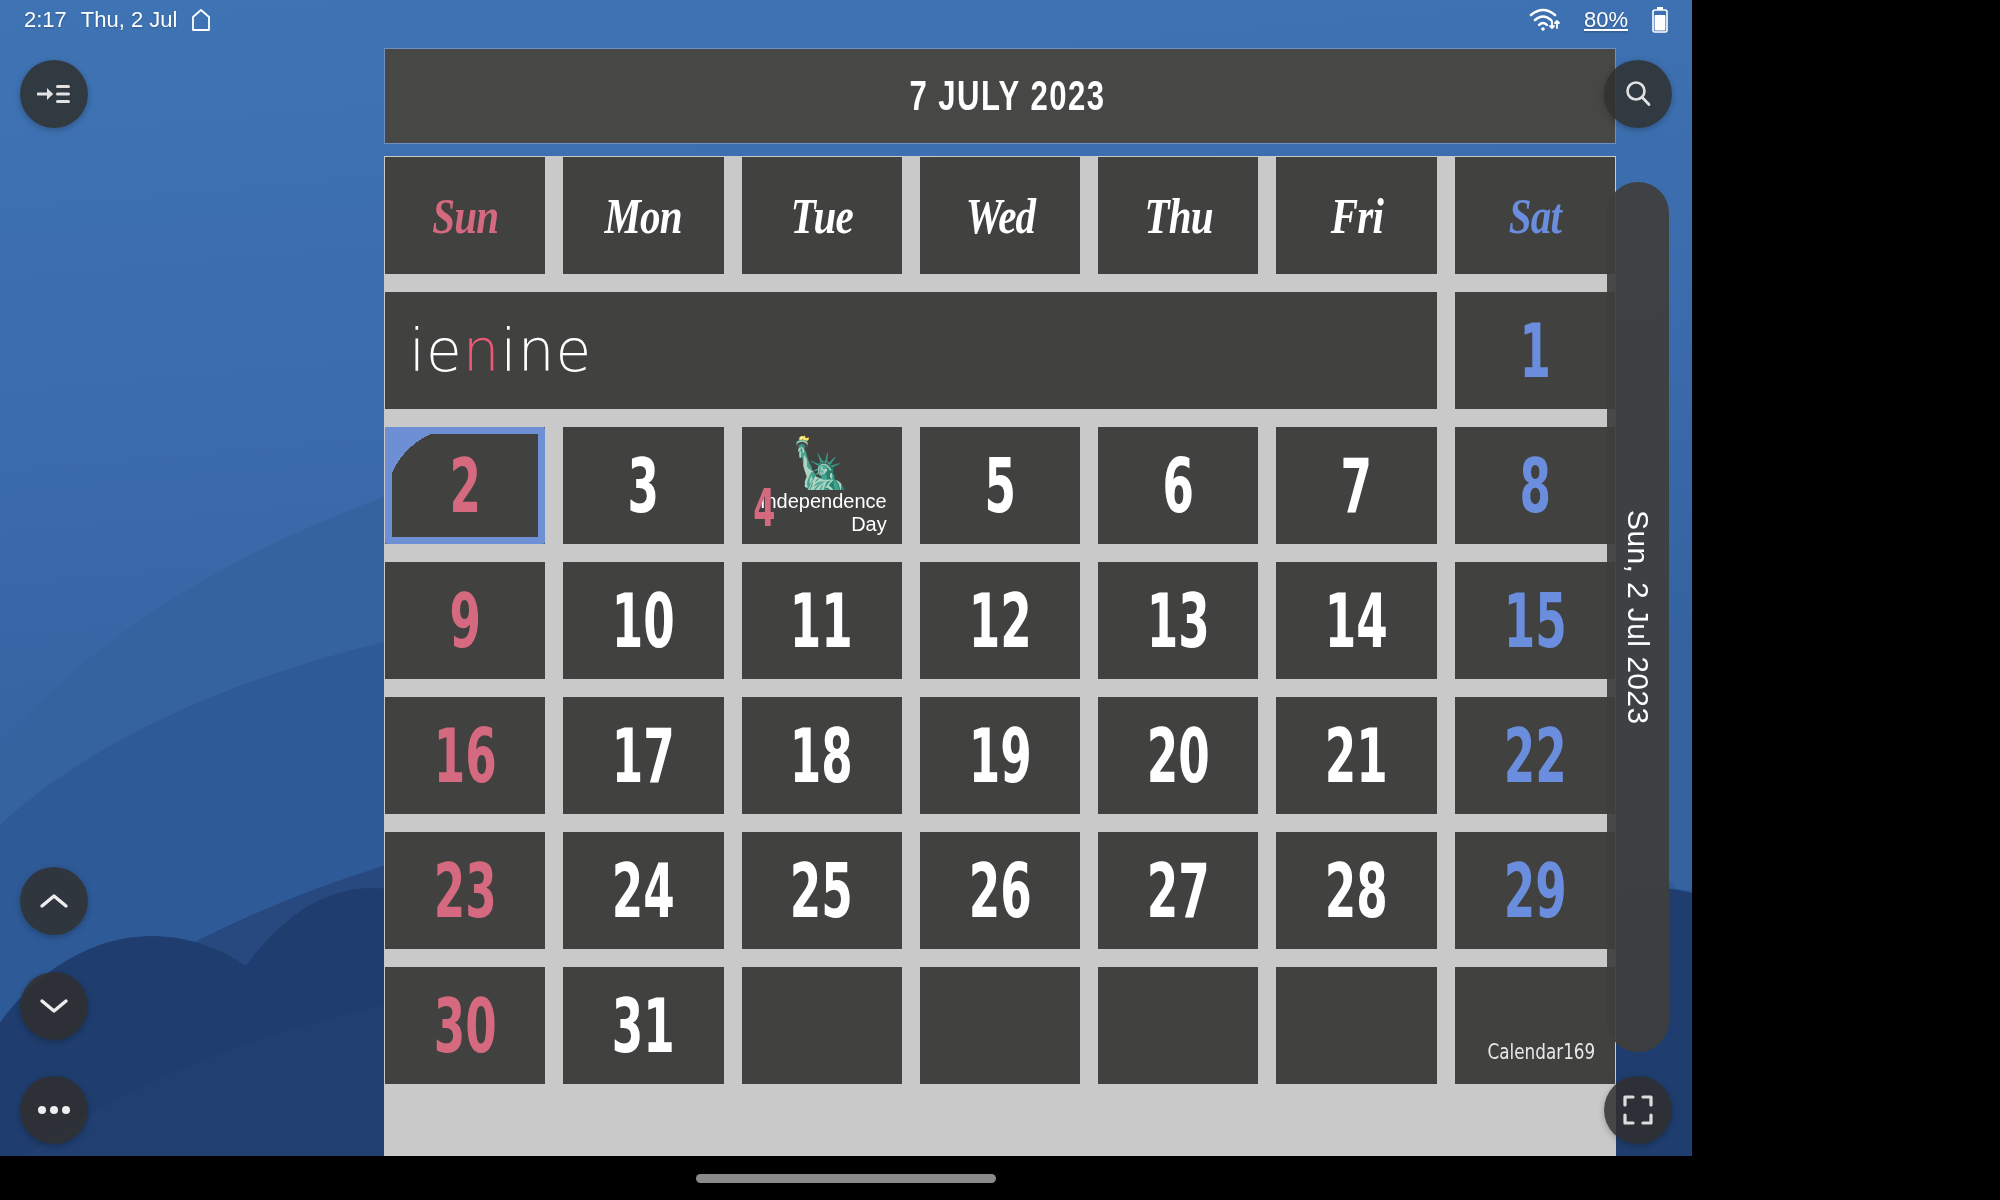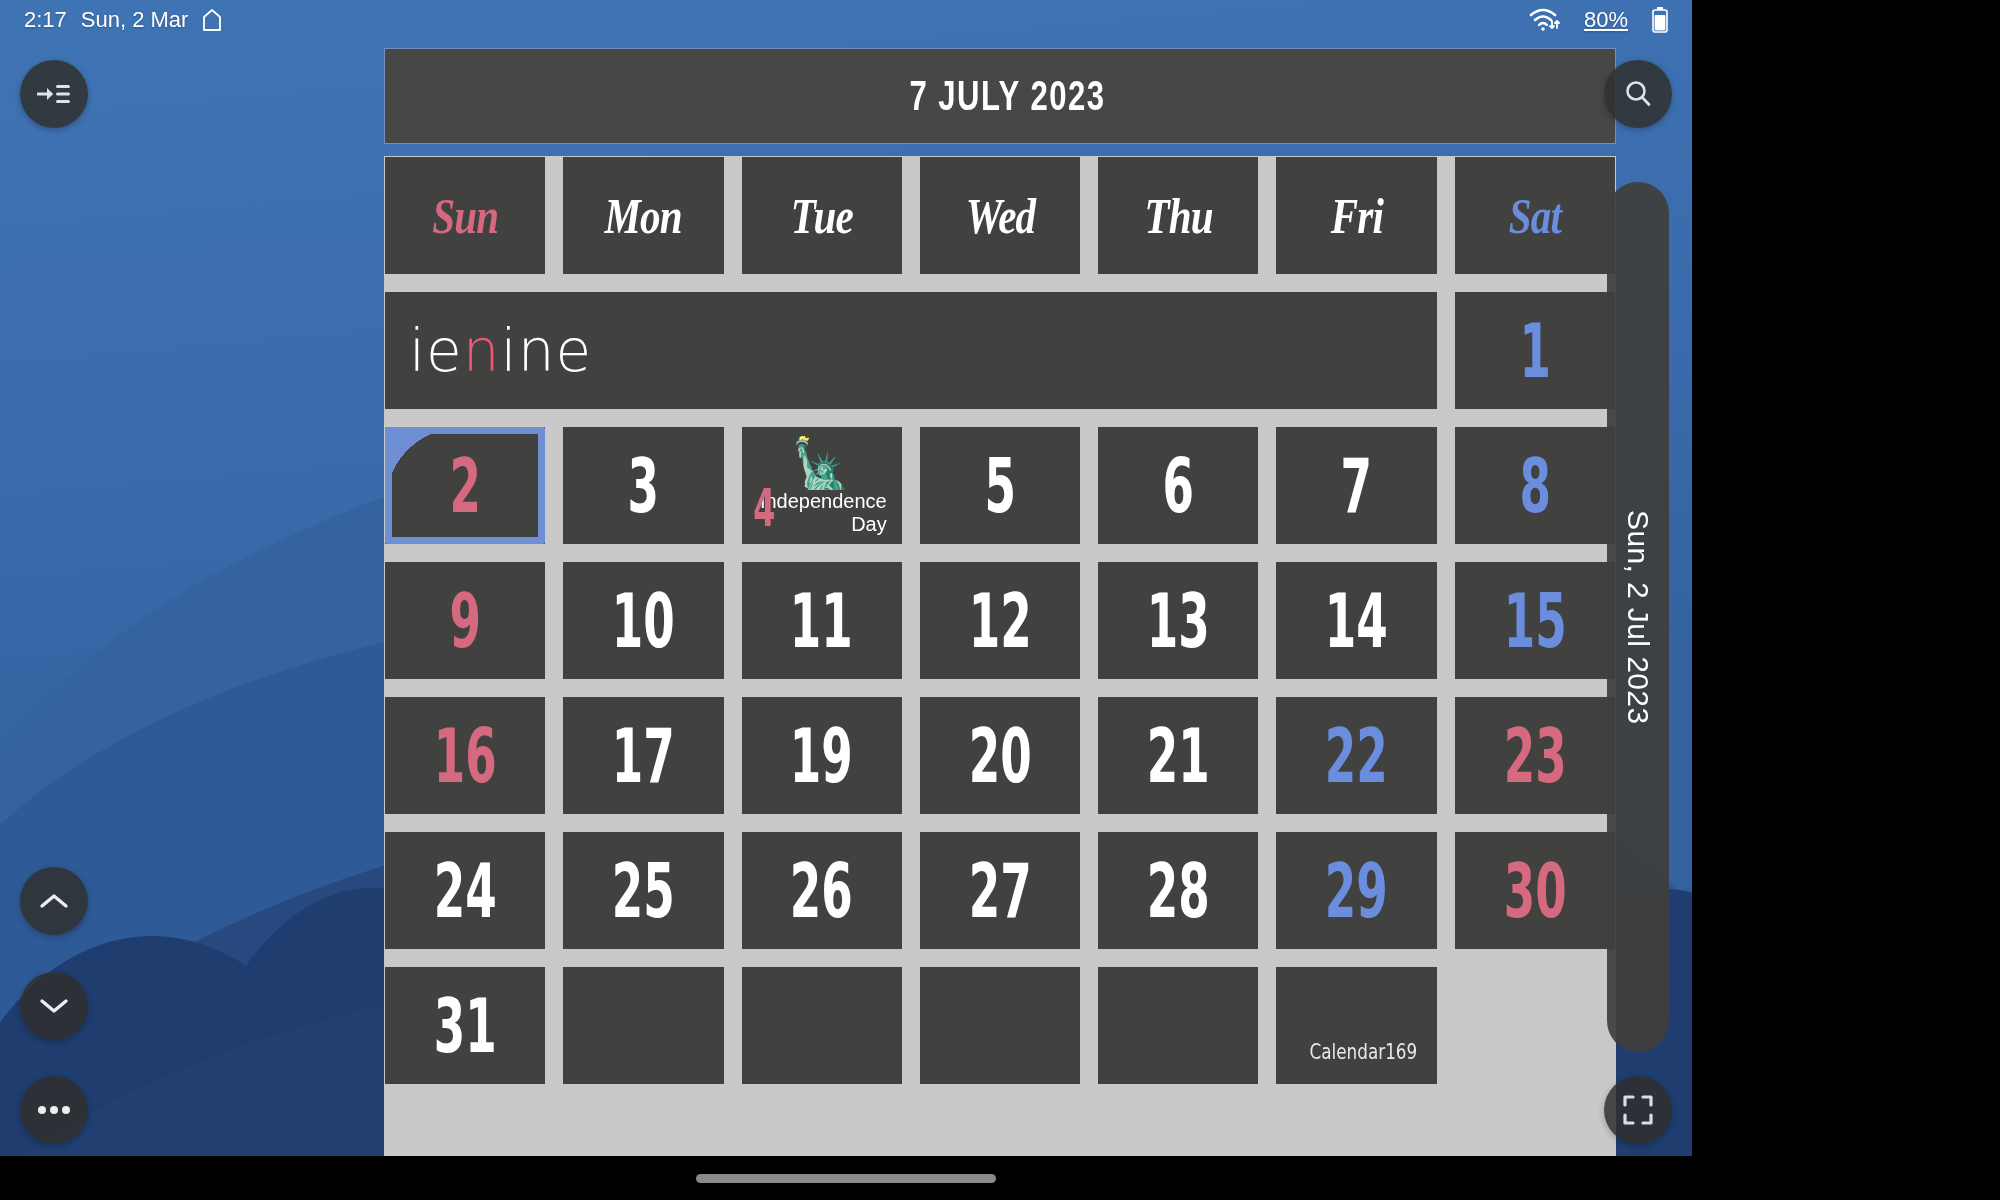--- a/index.html
+++ b/index.html
@@ -180,21 +180,21 @@
     <div class="bump" style="left:-4%;width:26%;height:26%;"></div>
     <div class="bump" style="left:10%;width:24%;height:30%;"></div>
     <div class="bump" style="left:74%;width:26%;height:24%;"></div>
     <div class="bump" style="left:86%;width:24%;height:30%;"></div>
     <div class="hill h4"></div>
   </div>
 
   <div id="statusbar">
     <div class="sb-left">
       <span>2:17</span>
-      <span>Sun, 2 Mar</span>
+      <span>Thu, 2 Jul</span>
       <span>
         <svg width="20" height="24" viewBox="0 0 20 24">
             <path d="M10 2 L18 9 V22 H2 V9 Z" fill="none" stroke="#fff" stroke-width="1.8" stroke-linejoin="round"></path>
           </svg>
       </span>
     </div>
     <div class="sb-right">
       <span>
         <svg width="32" height="26" viewBox="0 0 32 26">
           <path d="M3 8 Q15 -2 27 8" fill="none" stroke="#fff" stroke-width="2.6" stroke-linecap="round"></path>
@@ -392,20 +392,25 @@
             <span>16</span>
           </div>
         </div>
         <div class="cell">
           <div class="daynum">
             <span>17</span>
           </div>
         </div>
         <div class="cell">
           <div class="daynum">
+            <span>18</span>
+          </div>
+        </div>
+        <div class="cell">
+          <div class="daynum">
             <span>19</span>
           </div>
         </div>
         <div class="cell">
           <div class="daynum">
             <span>20</span>
           </div>
         </div>
         <div class="cell">
           <div class="daynum">

